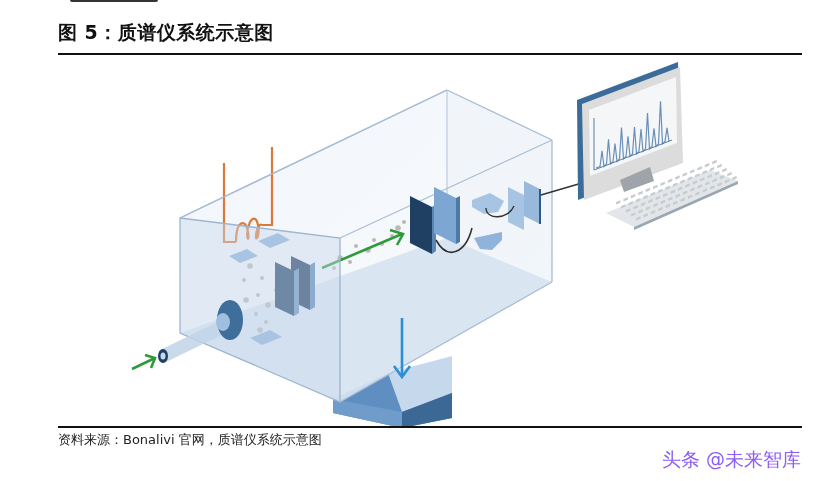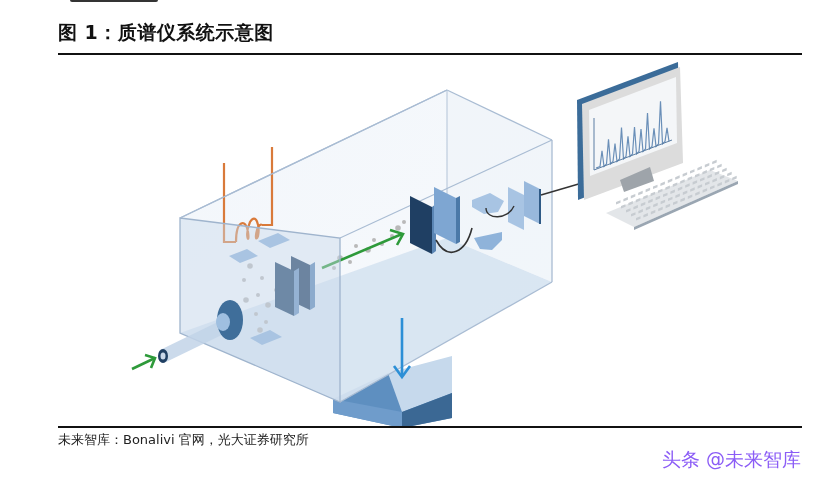--- a/index.html
+++ b/index.html
@@ -13,21 +13,21 @@
   .source { position: absolute; left: 58px; top: 431px; font-size: 13px; color: #222; }
   .watermark { position: absolute; left: 662px; top: 447px; font-size: 19px; color: #8b5cf6; }
   svg.diagram { position: absolute; left: 0; top: 56px; }
 </style>
 </head>
 <body>
 
 <div class="top-fragment">
     <span></span>
   </div>
-<div class="fig-title">图 1：质谱仪系统示意图</div>
+<div class="fig-title">图 5：质谱仪系统示意图</div>
 <div class="rule-top"></div>
 
 <svg class="diagram" width="836" height="372" viewBox="0 56 836 372">
   <defs>
     <linearGradient id="floorGrad" x1="0" y1="0" x2="1" y2="1">
       <stop offset="0" stop-color="#dbe6f3"></stop>
       <stop offset="1" stop-color="#e9f0f8"></stop>
     </linearGradient>
   </defs>
 
@@ -222,14 +222,14 @@
           <rect x="710" y="187" width="4.5" height="2.6" transform="skewY(-22) translate(0,286.84000000000003)"></rect>
           <rect x="717.4" y="183.9" width="4.5" height="2.6" transform="skewY(-22) translate(0,289.8296)"></rect>
           <rect x="724.8" y="180.8" width="4.5" height="2.6" transform="skewY(-22) translate(0,292.8192)"></rect>
           <rect x="732.2" y="177.7" width="4.5" height="2.6" transform="skewY(-22) translate(0,295.8088)"></rect>
         </g>
     </g>
   </g>
 </svg>
 
 <div class="rule-bottom"></div>
-<div class="source">未来智库：Bonalivi 官网，光大证券研究所</div>
+<div class="source">资料来源：Bonalivi 官网，质谱仪系统示意图</div>
 <div class="watermark">头条 @未来智库</div>
 
 </body></html>

